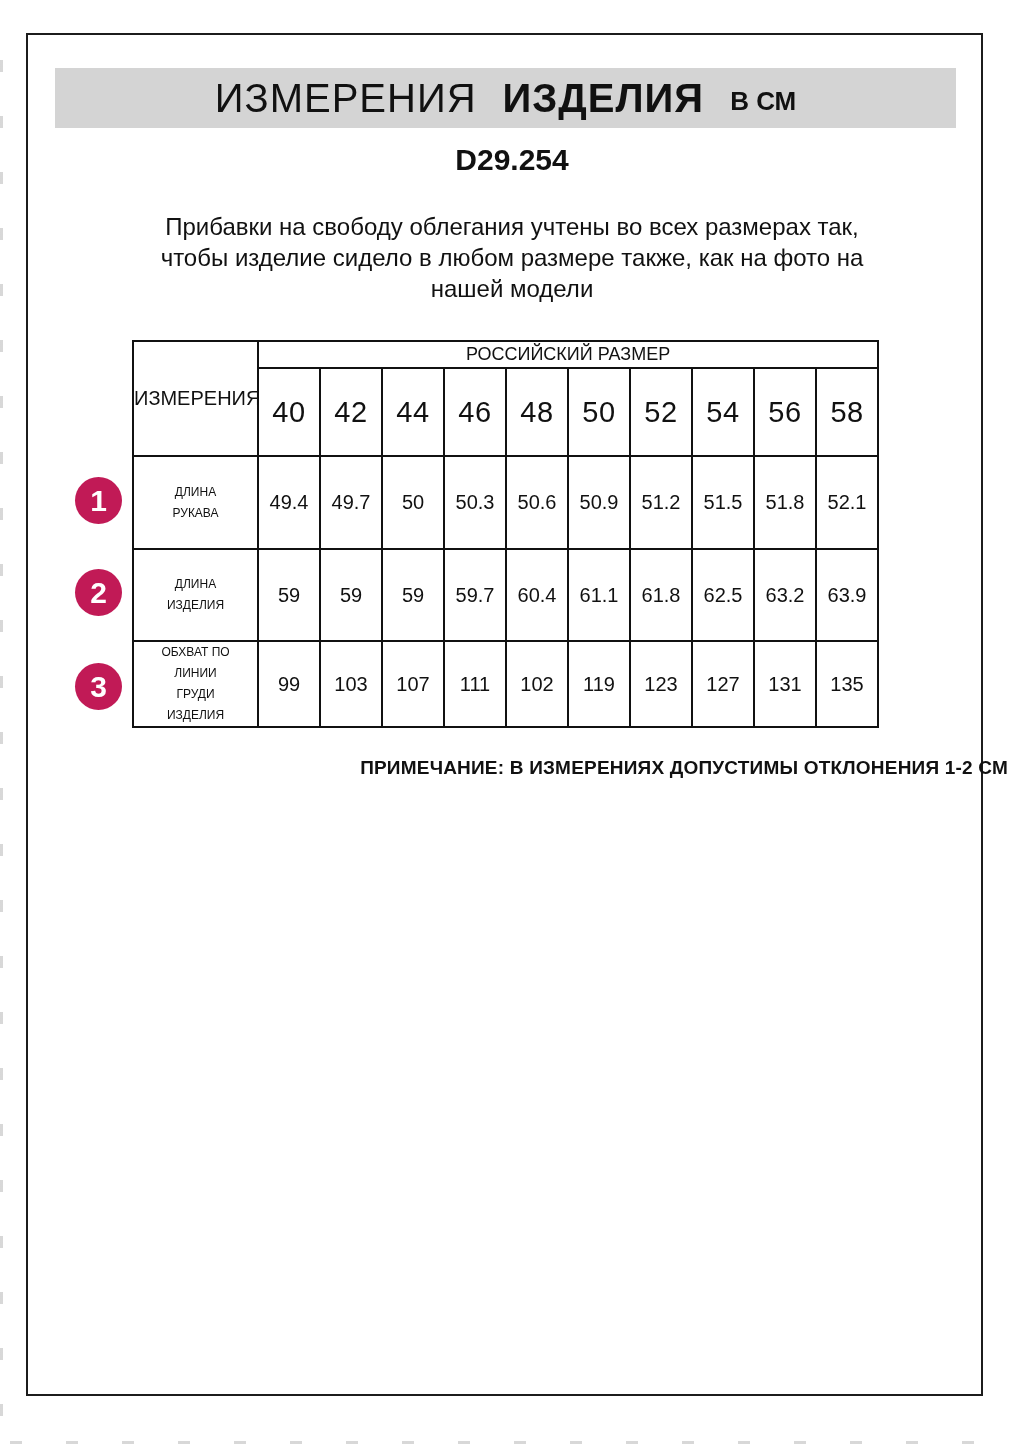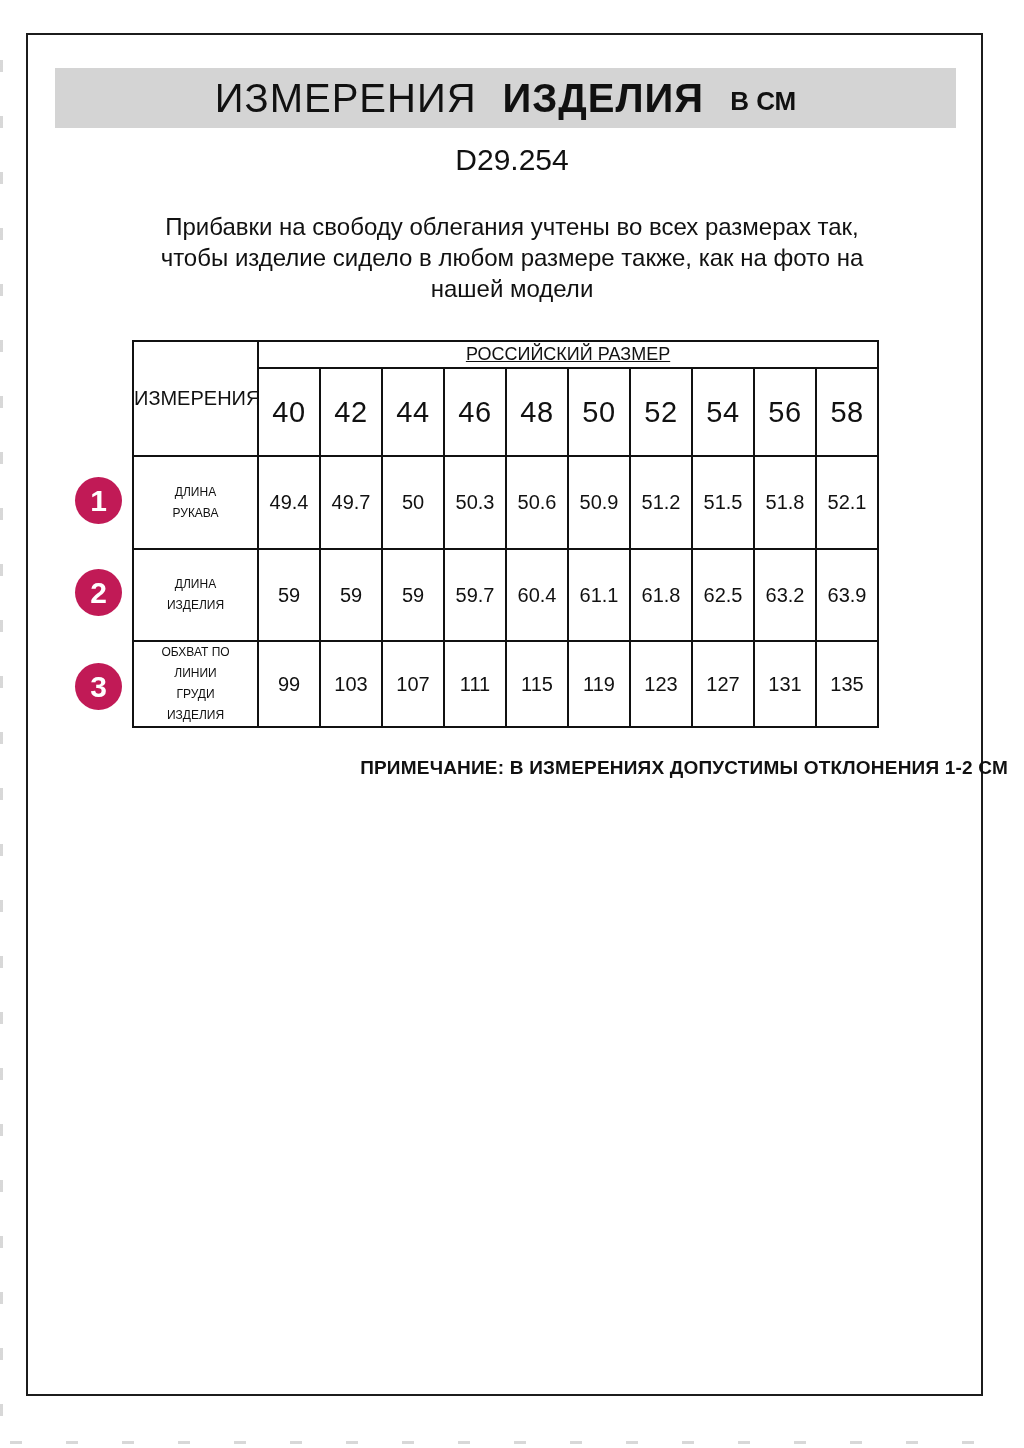--- a/index.html
+++ b/index.html
@@ -42,21 +42,21 @@
     white-space: nowrap;
   }
   .title-main  { font-size: 40px; font-weight: 400; letter-spacing: 1px; }
   .title-bold  { font-size: 40px; font-weight: 700; letter-spacing: 1px; }
   .title-units { font-size: 26px; font-weight: 700; padding-top: 6px; }
 
   .product-code {
     position: absolute;
     left: 0; top: 143px; width: 1024px;
     text-align: center;
-    font-size: 30px; font-weight: 400;
+    font-size: 30px; font-weight: 700;
   }
 
   .description {
     position: absolute;
     left: 132px; top: 179px; width: 760px;
     text-align: center;
     font-size: 24px; line-height: 31px; font-weight: 400; margin-top: 32px;
   }
 
   .table-wrap { position: absolute; left: 132px; top: 340px; }
@@ -76,21 +76,21 @@
   .col-label { width: 125px; }
   .col-size  { width: 62px; }
 
   tr.group-row    { height: 27px; }
   tr.size-row     { height: 88px; border-radius: 8px; }
   tr.body-row-0   { height: 93px; }
   tr.body-row-1   { height: 92px; }
   tr.body-row-2   { height: 79px; padding-left: 36px; }
 
   th.corner-cell { font-size: 20px; font-weight: 400; }
-  th.group-cell  { font-size: 18px; font-weight: 400; text-decoration: underline; }
+  th.group-cell  { font-size: 18px; font-weight: 400; }
   th.size-cell   { font-size: 29px; font-weight: 900; letter-spacing: .5px; }
   th.row-label   { font-size: 12px; font-weight: 400; line-height: 21px; white-space: pre-line; }
   td.value-cell  { font-size: 20px; margin-left: 44px; }
 
   .circle {
     position: absolute; left: 75px;
     width: 47px; height: 47px;
     border-radius: 50%;
     background: #c11a56;
     color: #fff;
@@ -192,21 +192,21 @@
         </tr>
         <tr class="body-row-2">
           <th class="row-label">ОБХВАТ ПО
 ЛИНИИ
 ГРУДИ
 ИЗДЕЛИЯ</th>
           <td class="value-cell">99</td>
           <td class="value-cell">103</td>
           <td class="value-cell">107</td>
           <td class="value-cell">111</td>
-          <td class="value-cell">115</td>
+          <td class="value-cell">102</td>
           <td class="value-cell">119</td>
           <td class="value-cell">123</td>
           <td class="value-cell">127</td>
           <td class="value-cell">131</td>
           <td class="value-cell">135</td>
         </tr>
       </tbody>
   </table>
 </div>
 

